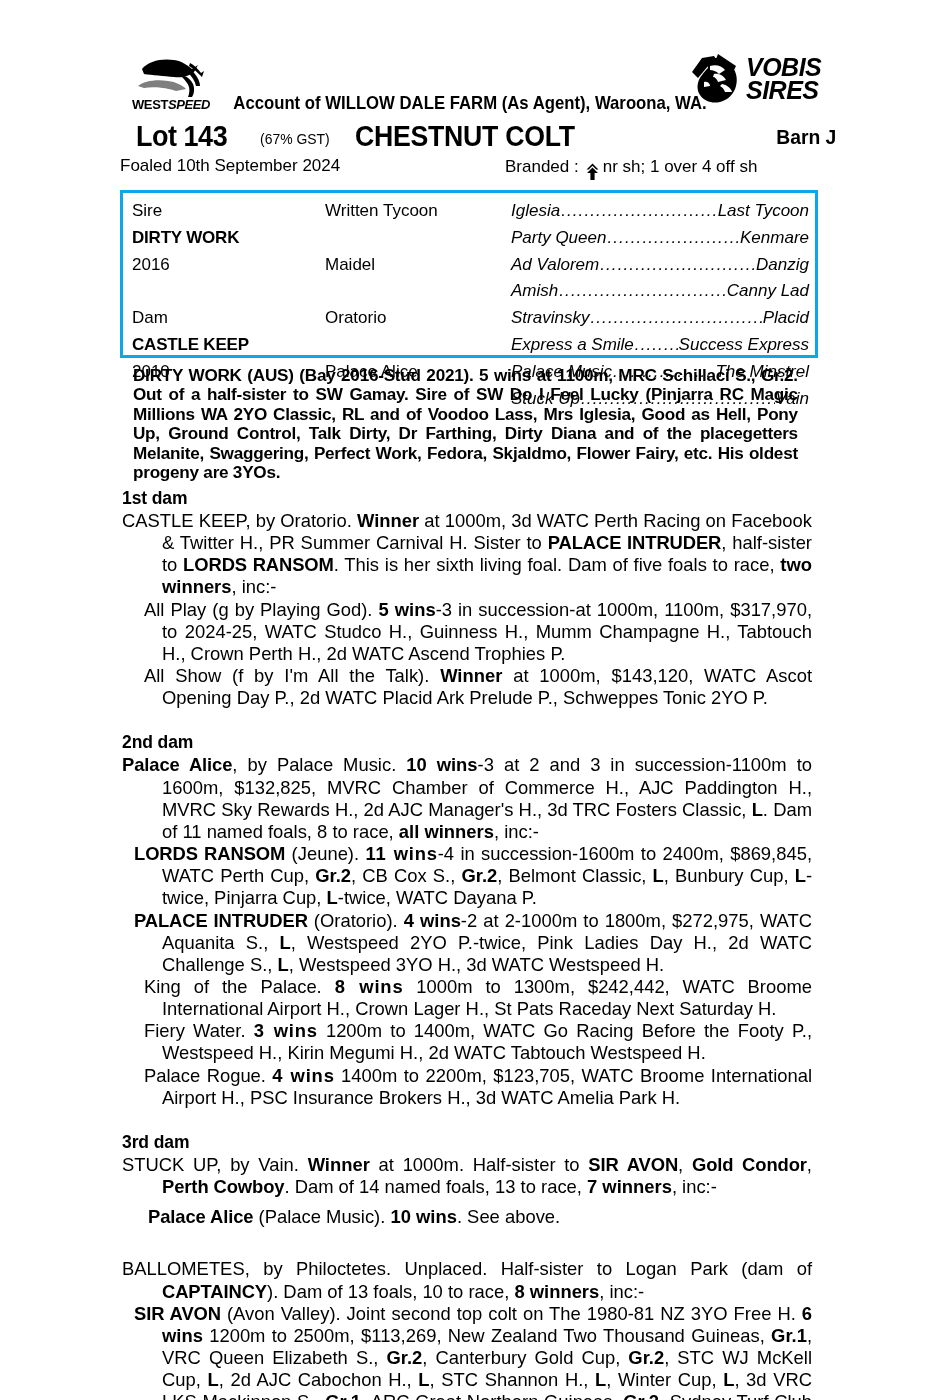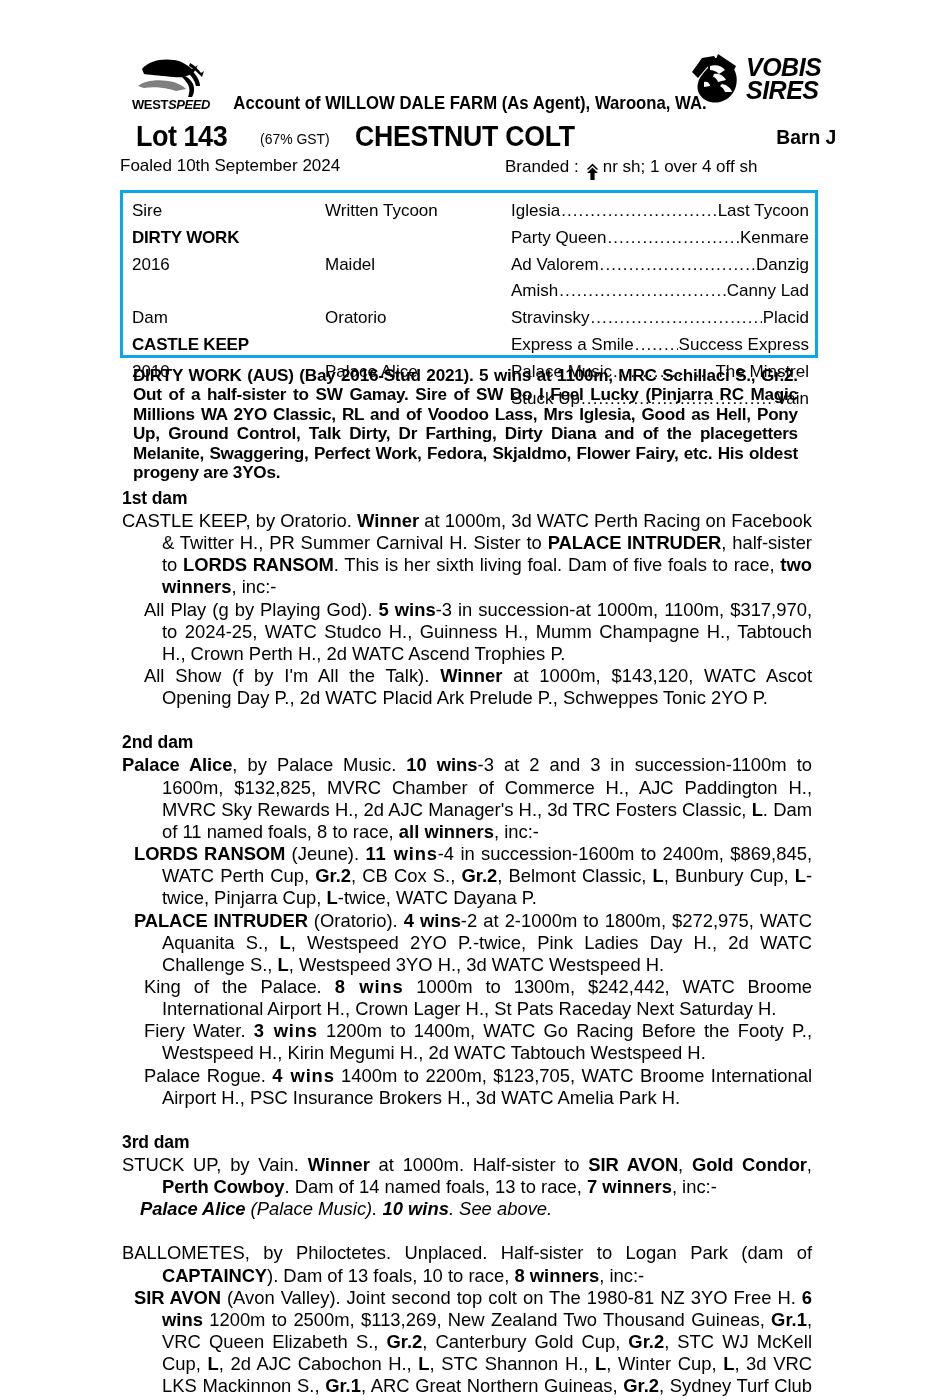--- a/index.html
+++ b/index.html
@@ -190,20 +190,21 @@
     font-size: 17px;
     line-height: 26.8px;
   }
   .ped-col-c {
     position: absolute;
     left: 388px;
     top: 5px;
     right: 6px;
     font-size: 17px;
     line-height: 26.8px;
+    font-style: italic;
   }
   .ped-col-a .nm, .ped-col-b .nm, .ped-col-c .nm { display: block; height: 26.8px; white-space: nowrap; }
   .ped-col-a .strong { font-weight: bold; letter-spacing: -0.2px; }
   .ped-c-row {
     display: flex;
     align-items: baseline;
     height: 26.8px;
     white-space: nowrap;
   }
   .ped-c-row .lname { flex: 0 0 auto; }
@@ -259,25 +260,24 @@
     text-indent: -18px;
     text-align: justify;
   }
   .lvl1b {
     margin: 0;
     padding-left: 40px;
     text-indent: -28px;
     text-align: justify;
   }
   .lvl-ref {
-    margin: 0;
+    margin: 8px;
     padding-left: 40px;
     text-indent: -22px;
     text-align: justify;
-    font-style: italic;
   }
   .gap { height: 22px; }
   b.nmb { font-weight: bold; letter-spacing: -0.1px; }
   .sp { letter-spacing: 0.8px; }
 </style>
 </head>
 <body>
 
 <div class="page">
 

